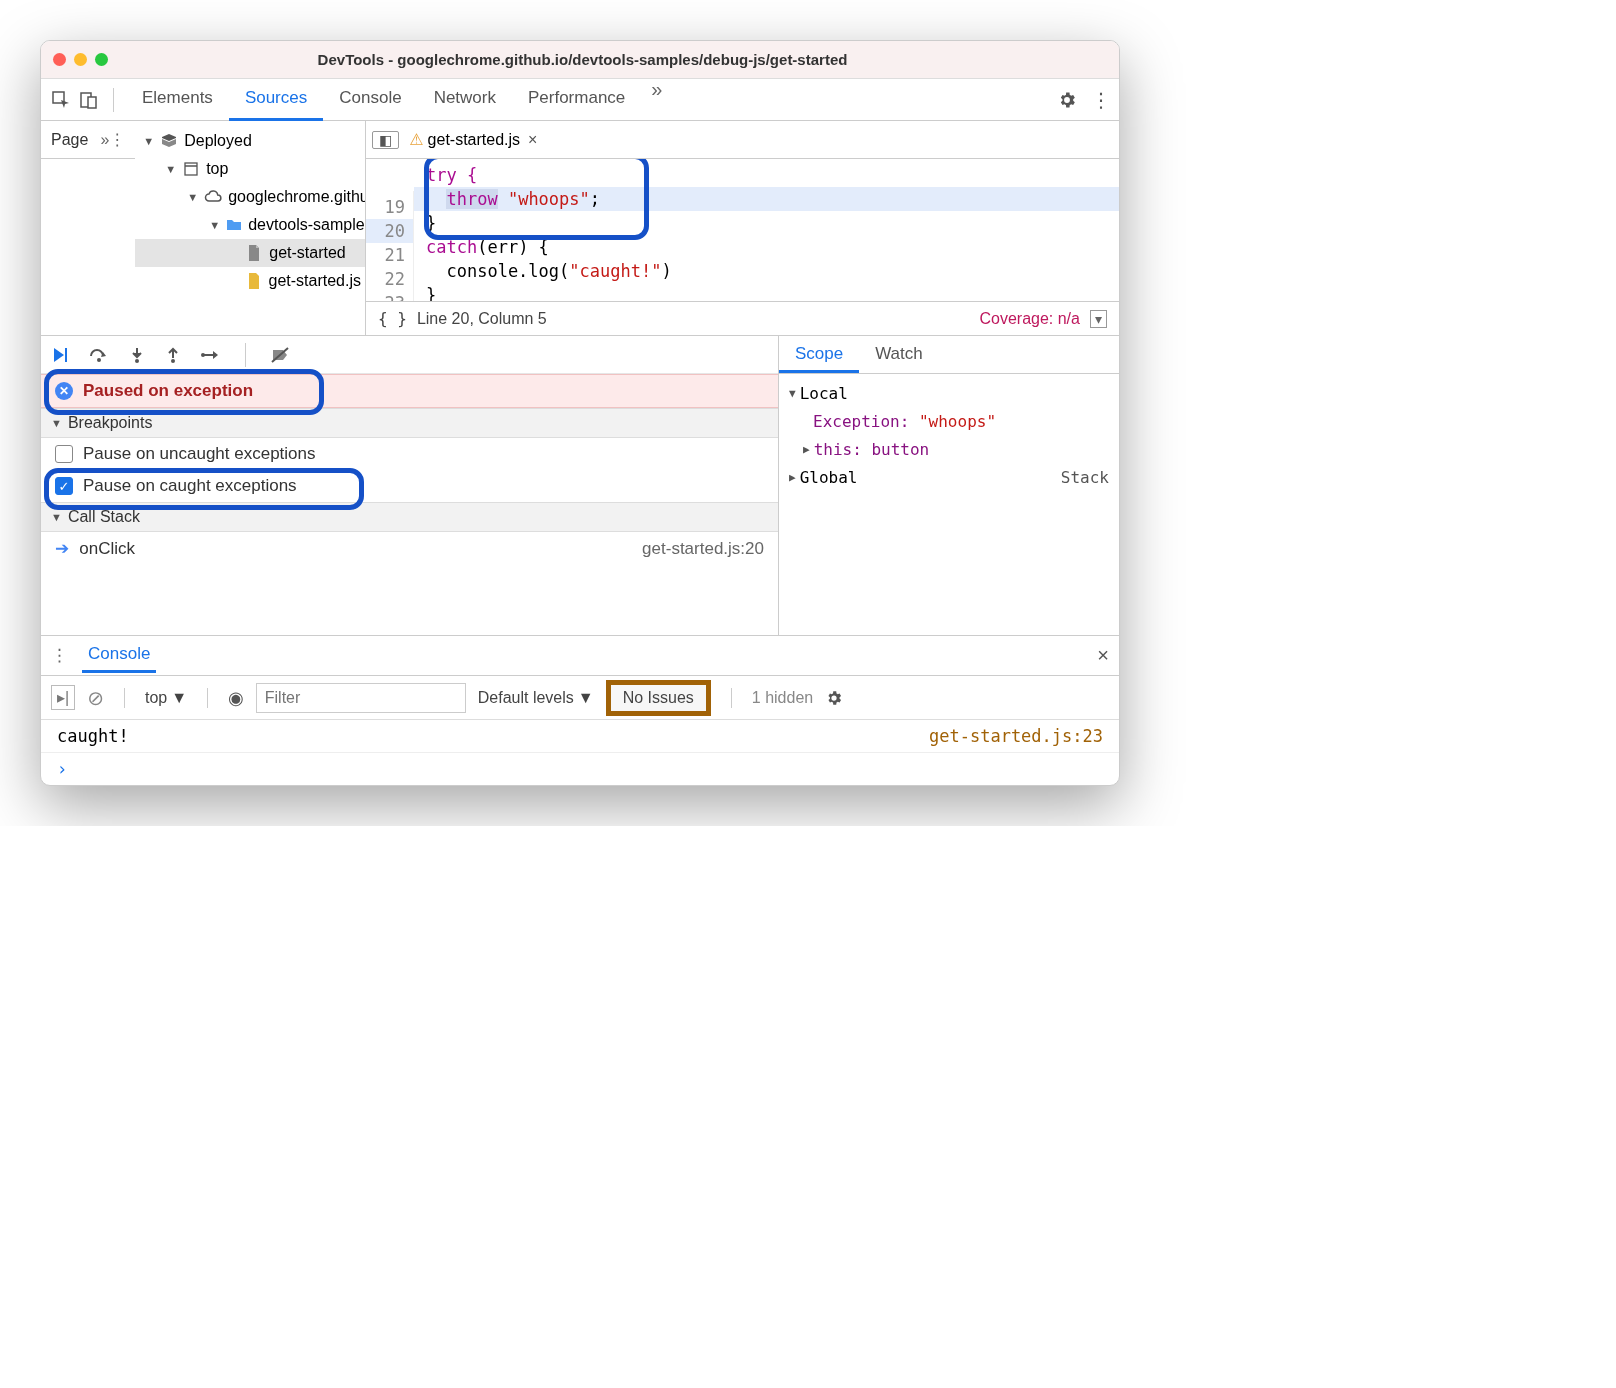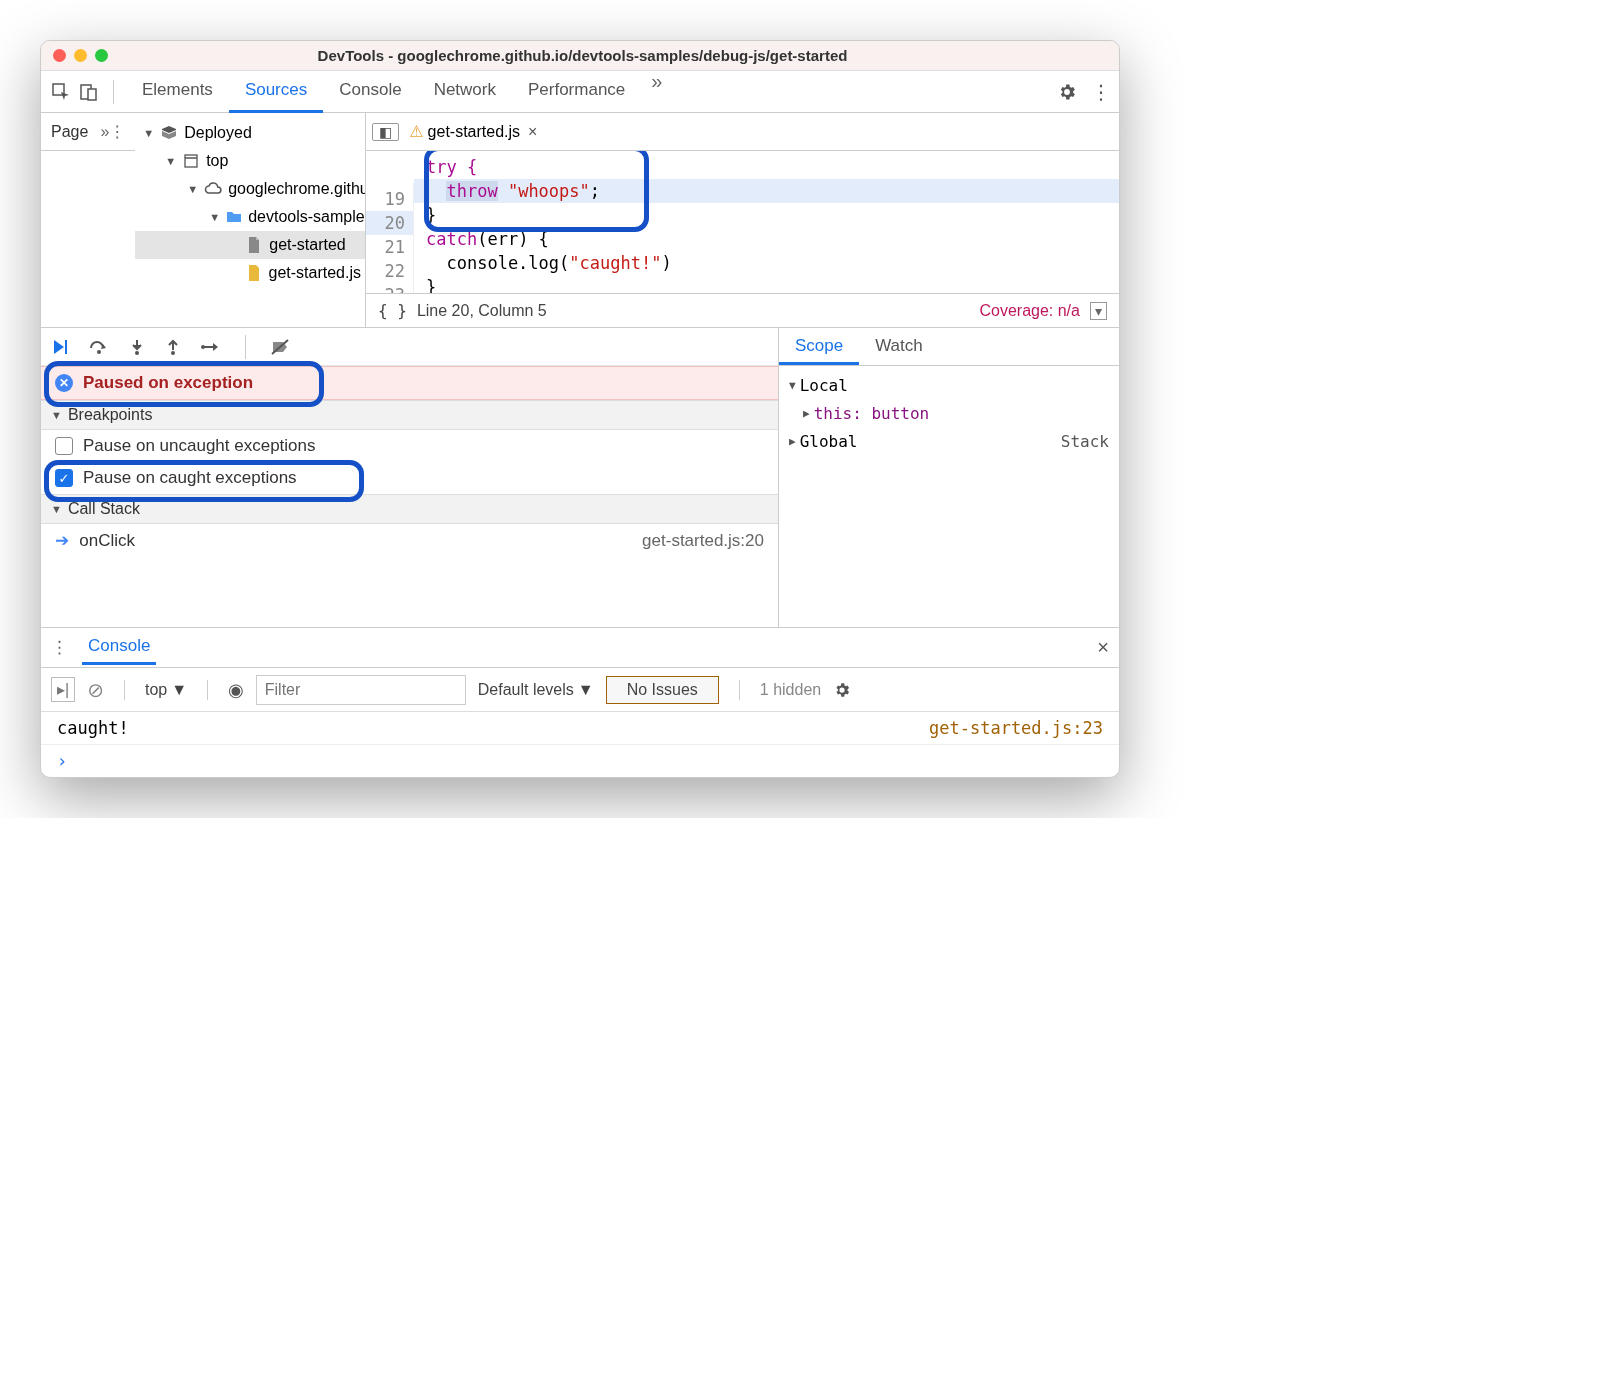--- a/index.html
+++ b/index.html
@@ -1,18 +1,18 @@
 <!DOCTYPE html>
 <html><head>
 <meta charset="utf-8">
 <style>
 * { box-sizing: border-box; margin: 0; padding: 0; }
 body { font-family: "Helvetica Neue", Arial, sans-serif; background: #fff; padding: 40px; }
 .window { width: 1080px; background: #fff; border-radius: 10px; box-shadow: 0 20px 60px rgba(0,0,0,0.35); overflow: hidden; border: 1px solid #ccc; }
-.titlebar { display:flex; align-items:center; height:30px; background:#f9f0f0; border-bottom:1px solid #ddd; padding:0 12px; }
+.titlebar { display:flex; align-items:center; height:38px; background:#f9f0f0; border-bottom:1px solid #ddd; padding:0 12px; }
 .traffic { display:flex; gap:8px; }
 .dot { width:13px; height:13px; border-radius:50%; }
 .red { background:#ff5f57; } .yellow { background:#febc2e; } .green { background:#28c840; }
 .title { flex:1; text-align:center; font-weight:bold; font-size:15px; color:#333; padding-right:50px;}
 .toolbar { display:flex; align-items:center; height:42px; border-bottom:1px solid #ccc; padding:12px 8px; gap:4px;}
 .tb-icon { width:24px; height:24px; display:flex; align-items:center; justify-content:center; color:#555; font-size:18px;}
 .divider { width:1px; height:24px; background:#ccc; margin:0 8px;}
 .tabs { display:flex; flex:1; font-size:17px; color:#555; }
 .tab { padding:10px 16px; cursor:pointer; }
 .tab.active { color:#1a73e8; border-bottom:3px solid #1a73e8; font-weight:500;}
@@ -74,21 +74,21 @@
 .console-head .menu { color:#666; margin-right:14px;}
 .console-tab { color:#1a73e8; border-bottom:3px solid #1a73e8; padding:6px 6px;}
 .console-close { margin-left:auto; font-size:20px; color:#555;}
 .console-toolbar { display:flex; align-items:center; height:44px; border-bottom:1px solid #ddd; padding:0 10px; gap:12px; font-size:16px; color:#444;}
 .ctb-icon { border:1px solid #bbb; padding:2px 5px; color:#777;}
 .no-icon { color:#888; font-size:20px;}
 .ctx { display:flex; align-items:center; gap:4px;}
 .eye { color:#555; font-size:18px;}
 .filter { border:1px solid #ccc; padding:5px 8px; font-size:16px; width:210px; color:#888; background:#fff;}
 .levels-btn { display:flex; align-items:center; gap:4px;}
-.btn-outline { border:1px solid #a16207; padding:4px 20px; background:#f7f7f7;}
+.btn-outline { border:5px solid #a16207; padding:4px 12px; background:#f7f7f7;}
 .hidden-txt { color:#888;}
 .console-body { font-family: Menlo, Consolas, monospace; font-size:17px;}
 .con-row { display:flex; padding:6px 16px; border-bottom:1px solid #eee;}
 .con-src { margin-left:auto; color:#a16207; }
 .prompt { color:#1a73e8; padding:6px 16px;}
 svg { display:block;}
 .annot { position:absolute; border:5px solid #1550c7; border-radius:14px; pointer-events:none;}
 .rel { position:relative;}
 </style>
 </head>
@@ -321,20 +321,23 @@
 
     <div class="scope-col">
       <div class="scope-tabs">
         <div class="scope-tab active">Scope</div>
         <div class="scope-tab">Watch</div>
       </div>
       <div class="scope-body">
         <div class="scope-row">
           <span class="tri">▼</span>
           <span>Local</span>
+        </div>
+        <div class="scope-row" style="padding-left:34px;">
+          <span class="prop">Exception: </span>&nbsp;<span class="val-str">"whoops"</span>
         </div>
         <div class="scope-row" style="padding-left:24px;">
           <span class="tri">▶</span>
           <span class="prop">this: </span>&nbsp;<span style="color:#881280;">button</span>
         </div>
         <div class="scope-row">
           <span class="tri">▶</span>
           <span>Global</span>
           <span class="rhs">Stack</span>
         </div>

